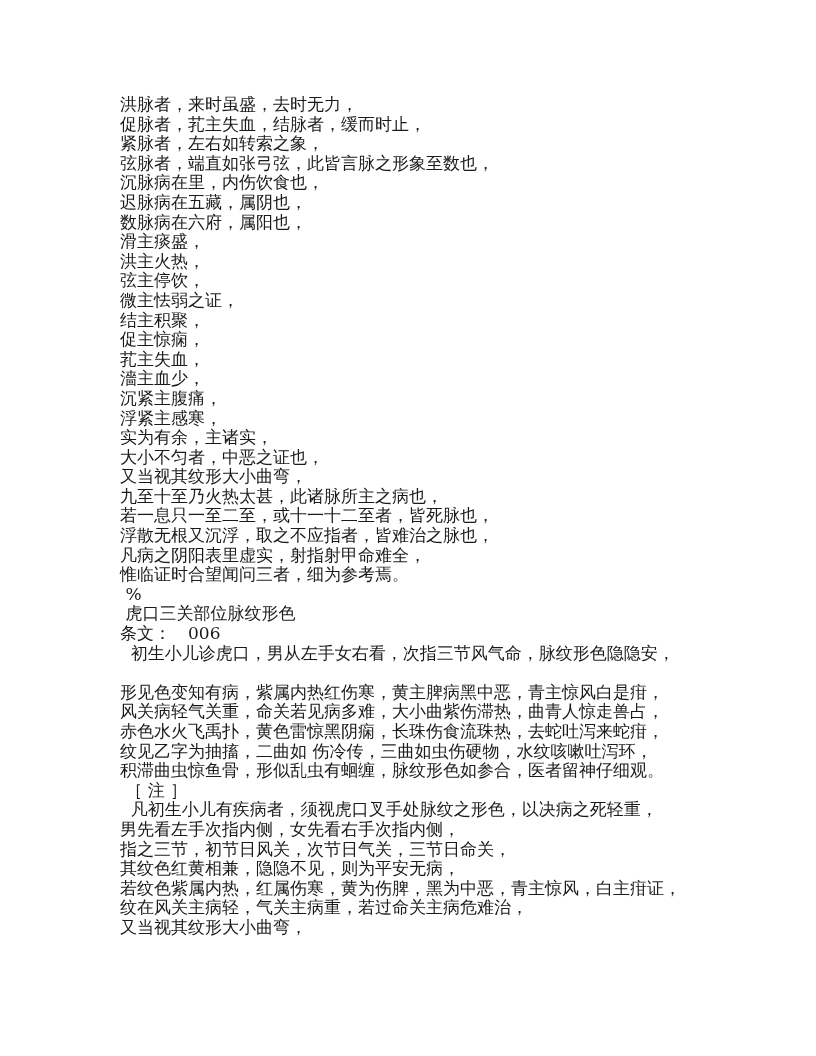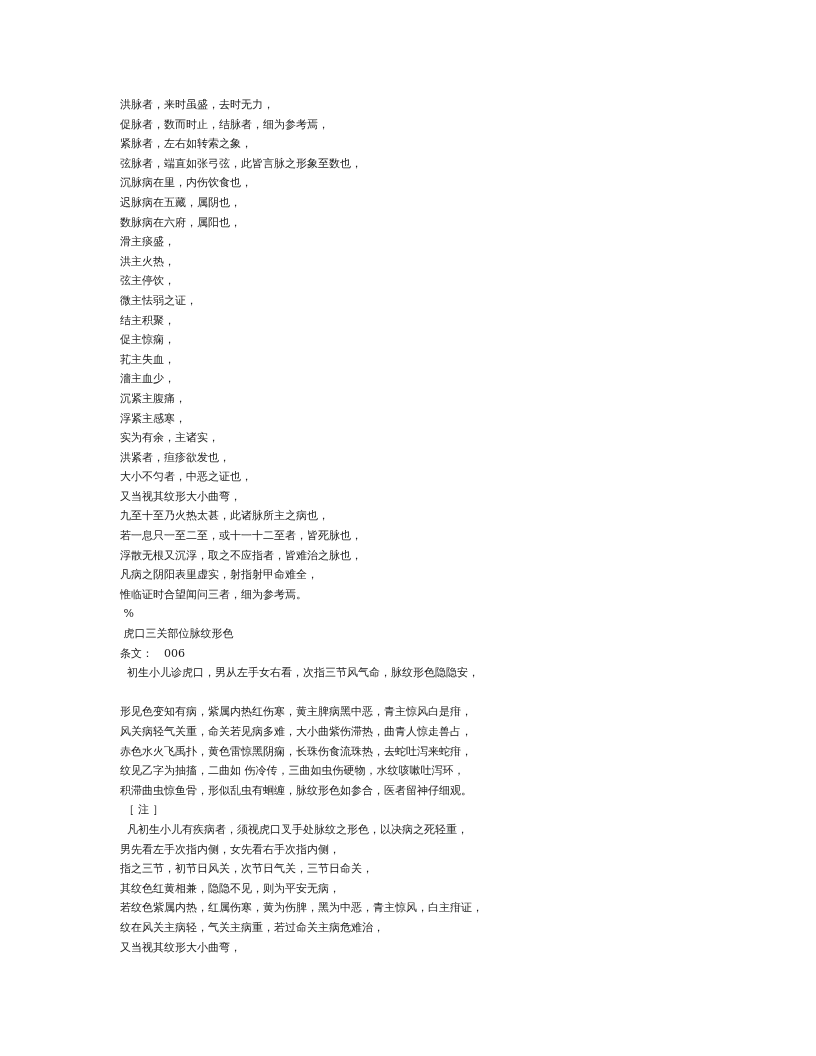--- a/index.html
+++ b/index.html
@@ -15,52 +15,51 @@
       font-family: "DejaVu Serif", "Liberation Serif", serif;
       color: #1a1a1a;
     }
     .page {
       position: absolute;
       left: 120px;
       top: 95px;
       width: 680px;
     }
     .line {
-      font-size: 11px;
+      font-size: 17px;
       line-height: 19.6px;
       height: 19.6px;
       white-space: pre;
     }
     .blank {
       height: 19.6px;
     }
   </style>
 </head>
 <body>
 
 <div class="page" id="page">
     <div class="line">洪脉者，来时虽盛，去时无力，</div>
-    <div class="line">促脉者，数而时止，结脉者，细为参考焉，</div>
+    <div class="line">促脉者，芤主失血，结脉者，缓而时止，</div>
     <div class="line">紧脉者，左右如转索之象，</div>
     <div class="line">弦脉者，端直如张弓弦，此皆言脉之形象至数也，</div>
     <div class="line">沉脉病在里，内伤饮食也，</div>
     <div class="line">迟脉病在五藏，属阴也，</div>
     <div class="line">数脉病在六府，属阳也，</div>
     <div class="line">滑主痰盛，</div>
     <div class="line">洪主火热，</div>
     <div class="line">弦主停饮，</div>
     <div class="line">微主怯弱之证，</div>
     <div class="line">结主积聚，</div>
     <div class="line">促主惊痫，</div>
     <div class="line">芤主失血，</div>
     <div class="line">濇主血少，</div>
     <div class="line">沉紧主腹痛，</div>
     <div class="line">浮紧主感寒，</div>
     <div class="line">实为有余，主诸实，</div>
-    <div class="line">洪紧者，疸疹欲发也，</div>
     <div class="line">大小不匀者，中恶之证也，</div>
     <div class="line">又当视其纹形大小曲弯，</div>
     <div class="line">九至十至乃火热太甚，此诸脉所主之病也，</div>
     <div class="line">若一息只一至二至，或十一十二至者，皆死脉也，</div>
     <div class="line">浮散无根又沉浮，取之不应指者，皆难治之脉也，</div>
     <div class="line">凡病之阴阳表里虚实，射指射甲命难全，</div>
     <div class="line">惟临证时合望闻问三者，细为参考焉。</div>
     <div class="line"> %</div>
     <div class="line"> 虎口三关部位脉纹形色</div>
     <div class="line">条文：　006</div>

